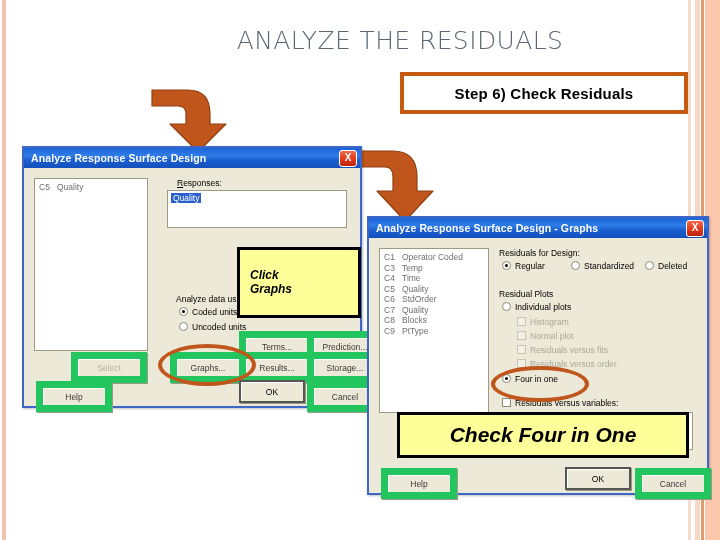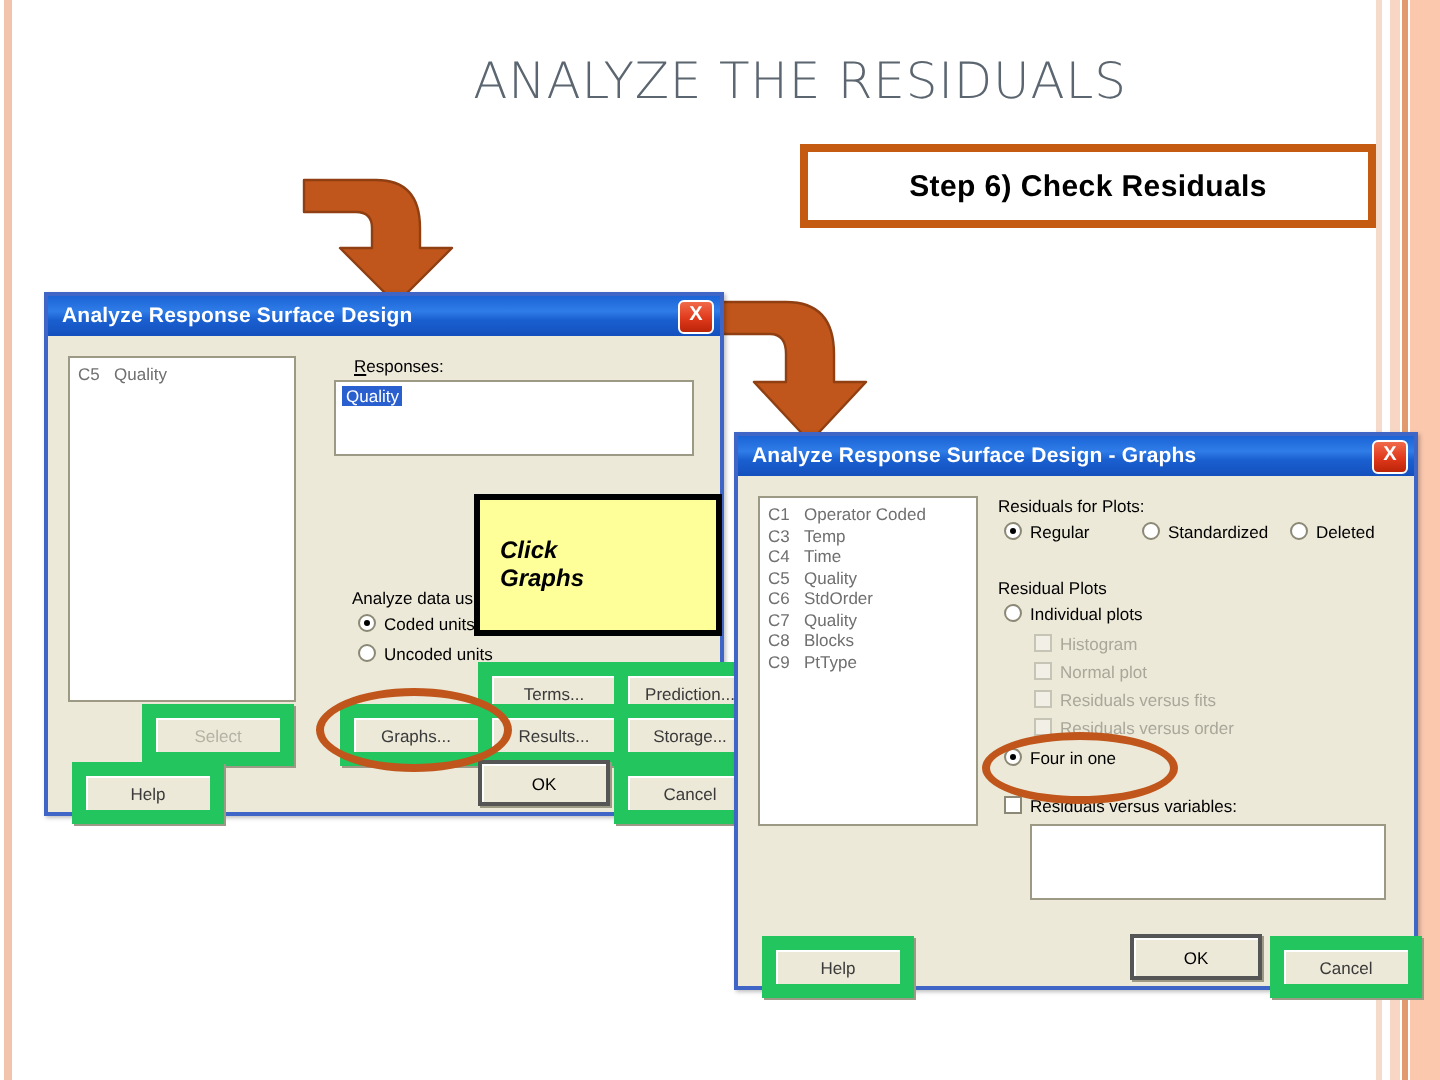--- a/index.html
+++ b/index.html
@@ -183,21 +183,21 @@
         <div class="row"><span class="c">C1</span><span>Operator Coded</span></div>
         <div class="row"><span class="c">C3</span><span>Temp</span></div>
         <div class="row"><span class="c">C4</span><span>Time</span></div>
         <div class="row"><span class="c">C5</span><span>Quality</span></div>
         <div class="row"><span class="c">C6</span><span>StdOrder</span></div>
         <div class="row"><span class="c">C7</span><span>Quality</span></div>
         <div class="row"><span class="c">C8</span><span>Blocks</span></div>
         <div class="row"><span class="c">C9</span><span>PtType</span></div>
       </div>
 
-      <div class="lbl" style="left:130px;top:10px;">Residuals for Plots:</div>
+      <div class="lbl" style="left:130px;top:10px;">Residuals for Design:</div>
       <div class="radio on" style="left:133px;top:23px;"></div>
       <div class="lbl" style="left:146px;top:23px;">Regular</div>
       <div class="radio" style="left:202px;top:23px;"></div>
       <div class="lbl" style="left:215px;top:23px;">Standardized</div>
       <div class="radio" style="left:276px;top:23px;"></div>
       <div class="lbl" style="left:289px;top:23px;">Deleted</div>
 
       <div class="lbl" style="left:130px;top:51px;">Residual Plots</div>
       <div class="radio" style="left:133px;top:64px;"></div>
       <div class="lbl" style="left:146px;top:64px;">Individual plots</div>
@@ -219,14 +219,15 @@
       <div class="txtbox" style="left:146px;top:174px;width:176px;height:36px;"></div>
 
       <div class="ell" style="left:122px;top:128px;width:90px;height:28px;"></div>
 
       <div class="btn" style="left:12px;top:230px;width:62px;height:17px;">Help</div>
       <div class="btn def" style="left:196px;top:229px;width:62px;height:19px;">OK</div>
       <div class="btn" style="left:266px;top:230px;width:62px;height:17px;">Cancel</div>
     </div>
   </div>
 
+  <div class="callout" style="left:397px;top:412px;width:286px;height:40px;font-size:21px;">Check Four in One</div>
 
 </div>
 
 </body></html>

